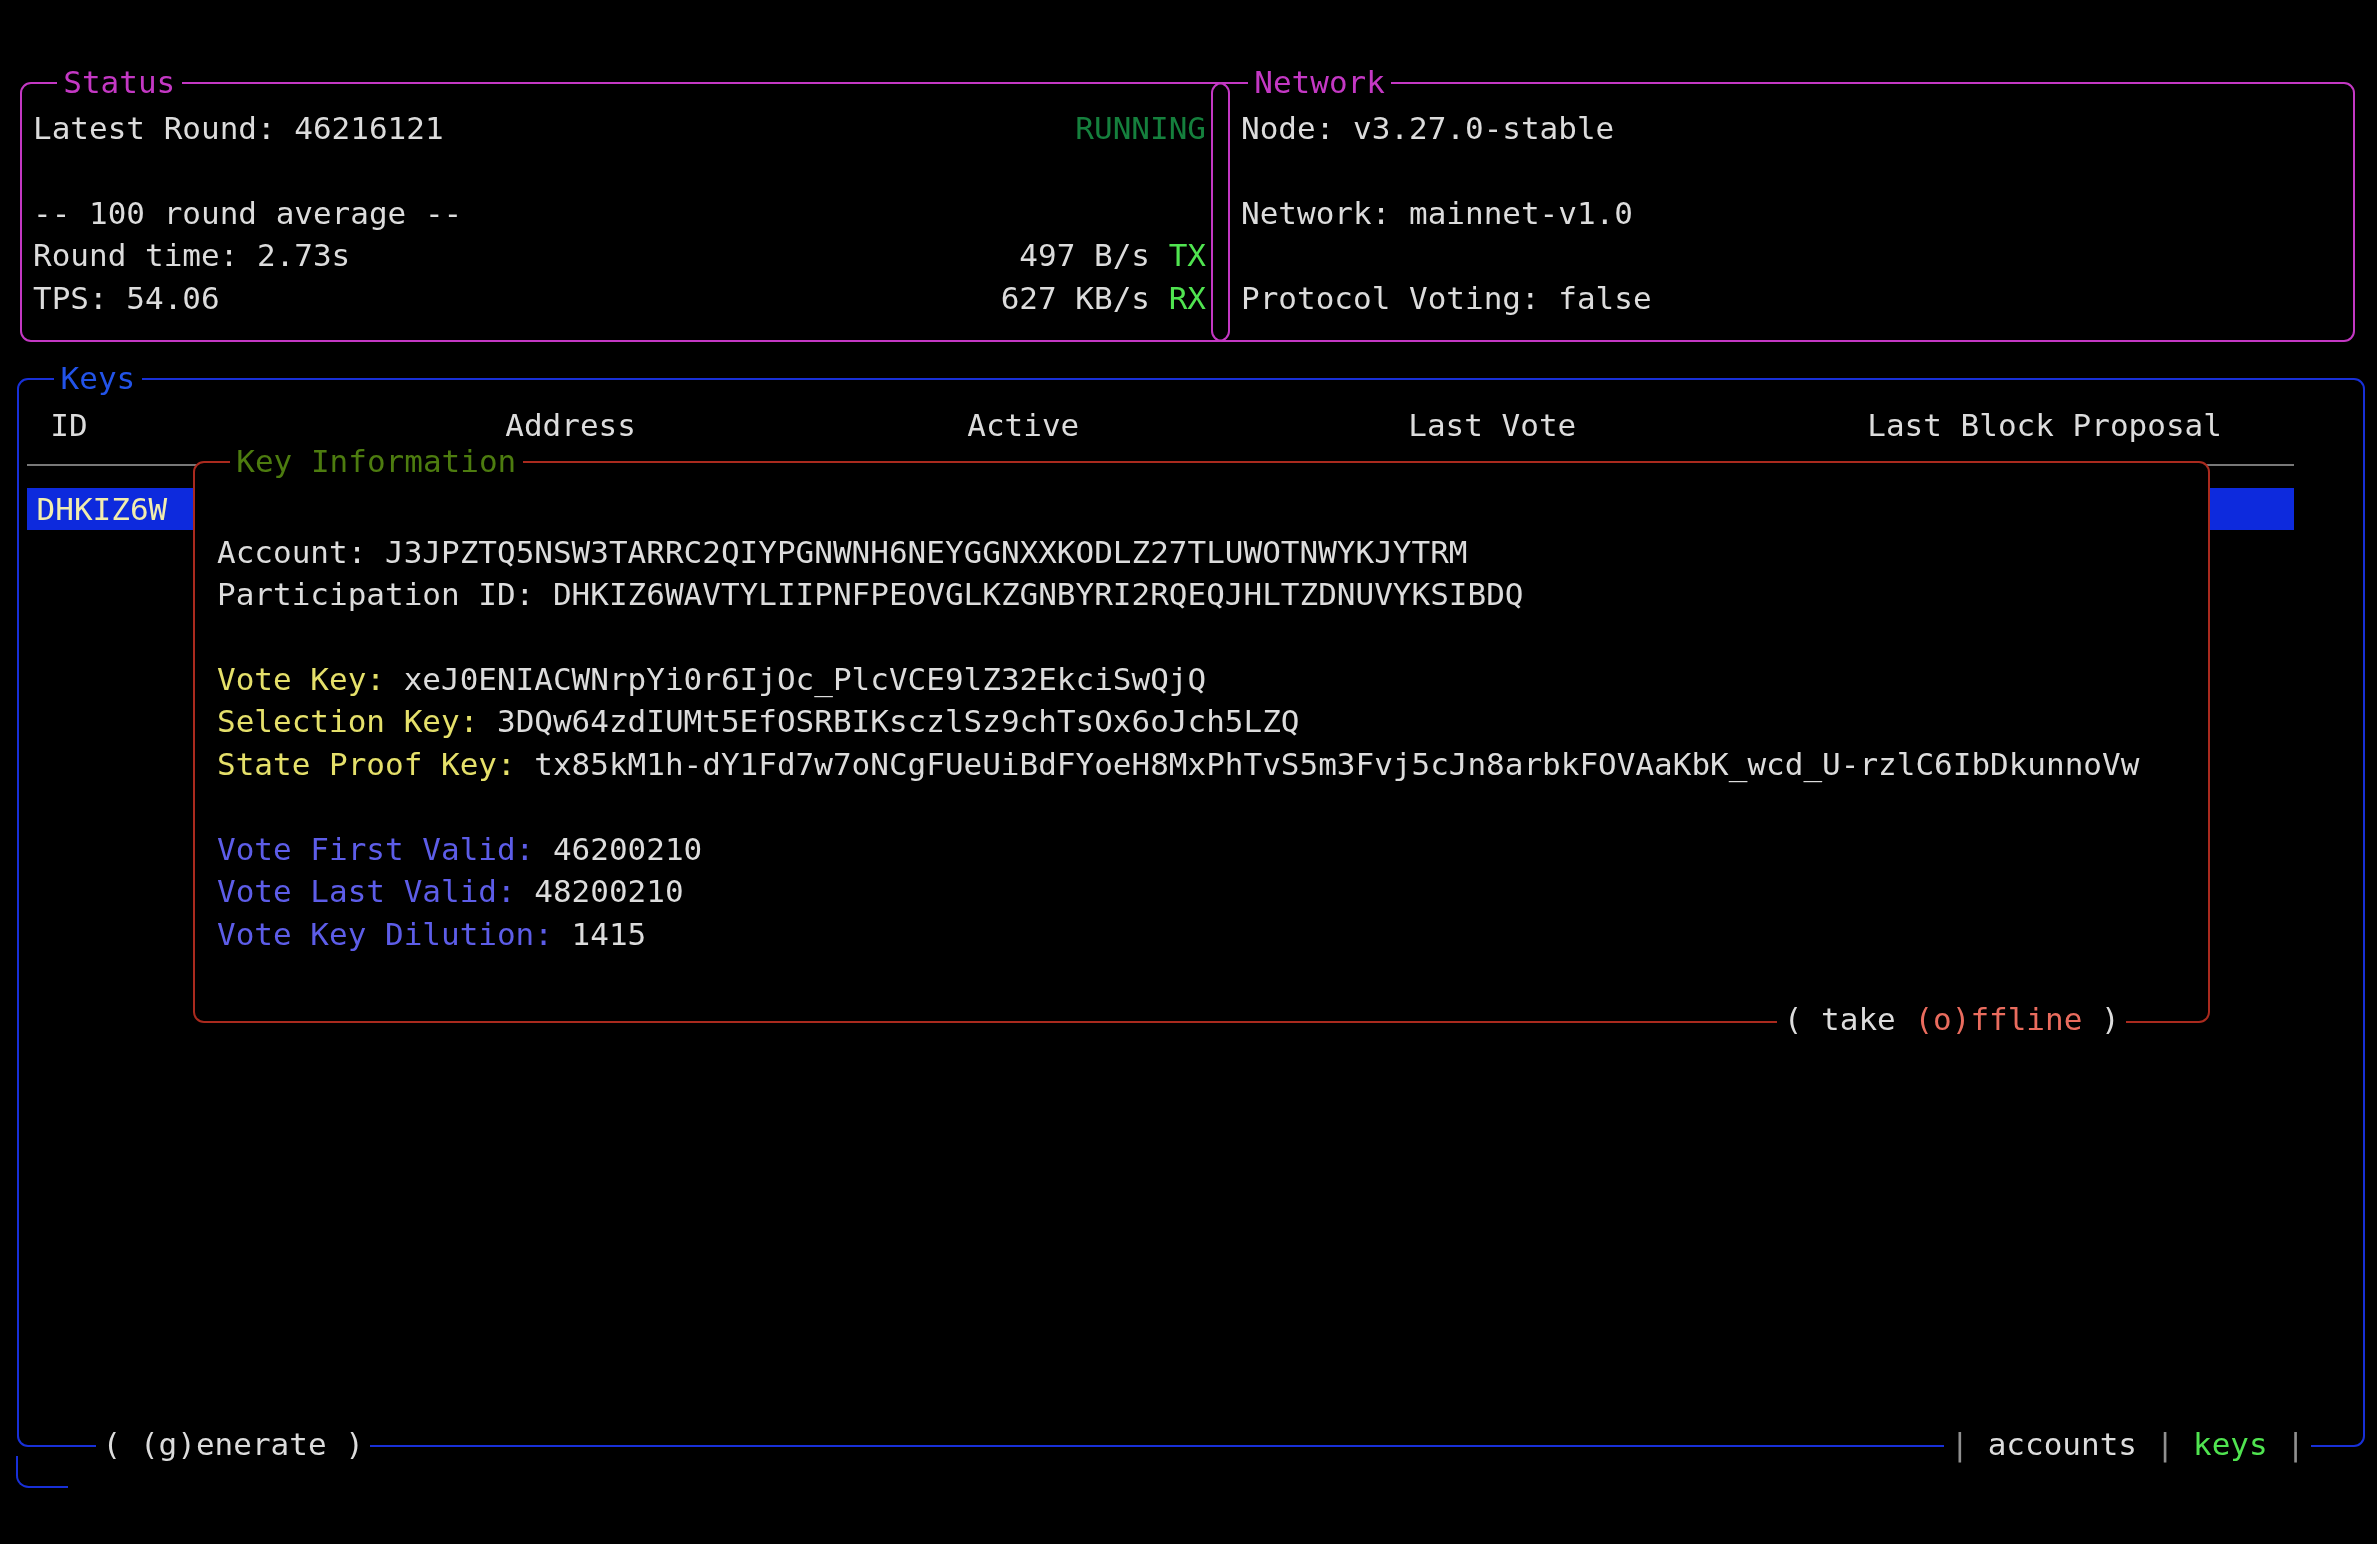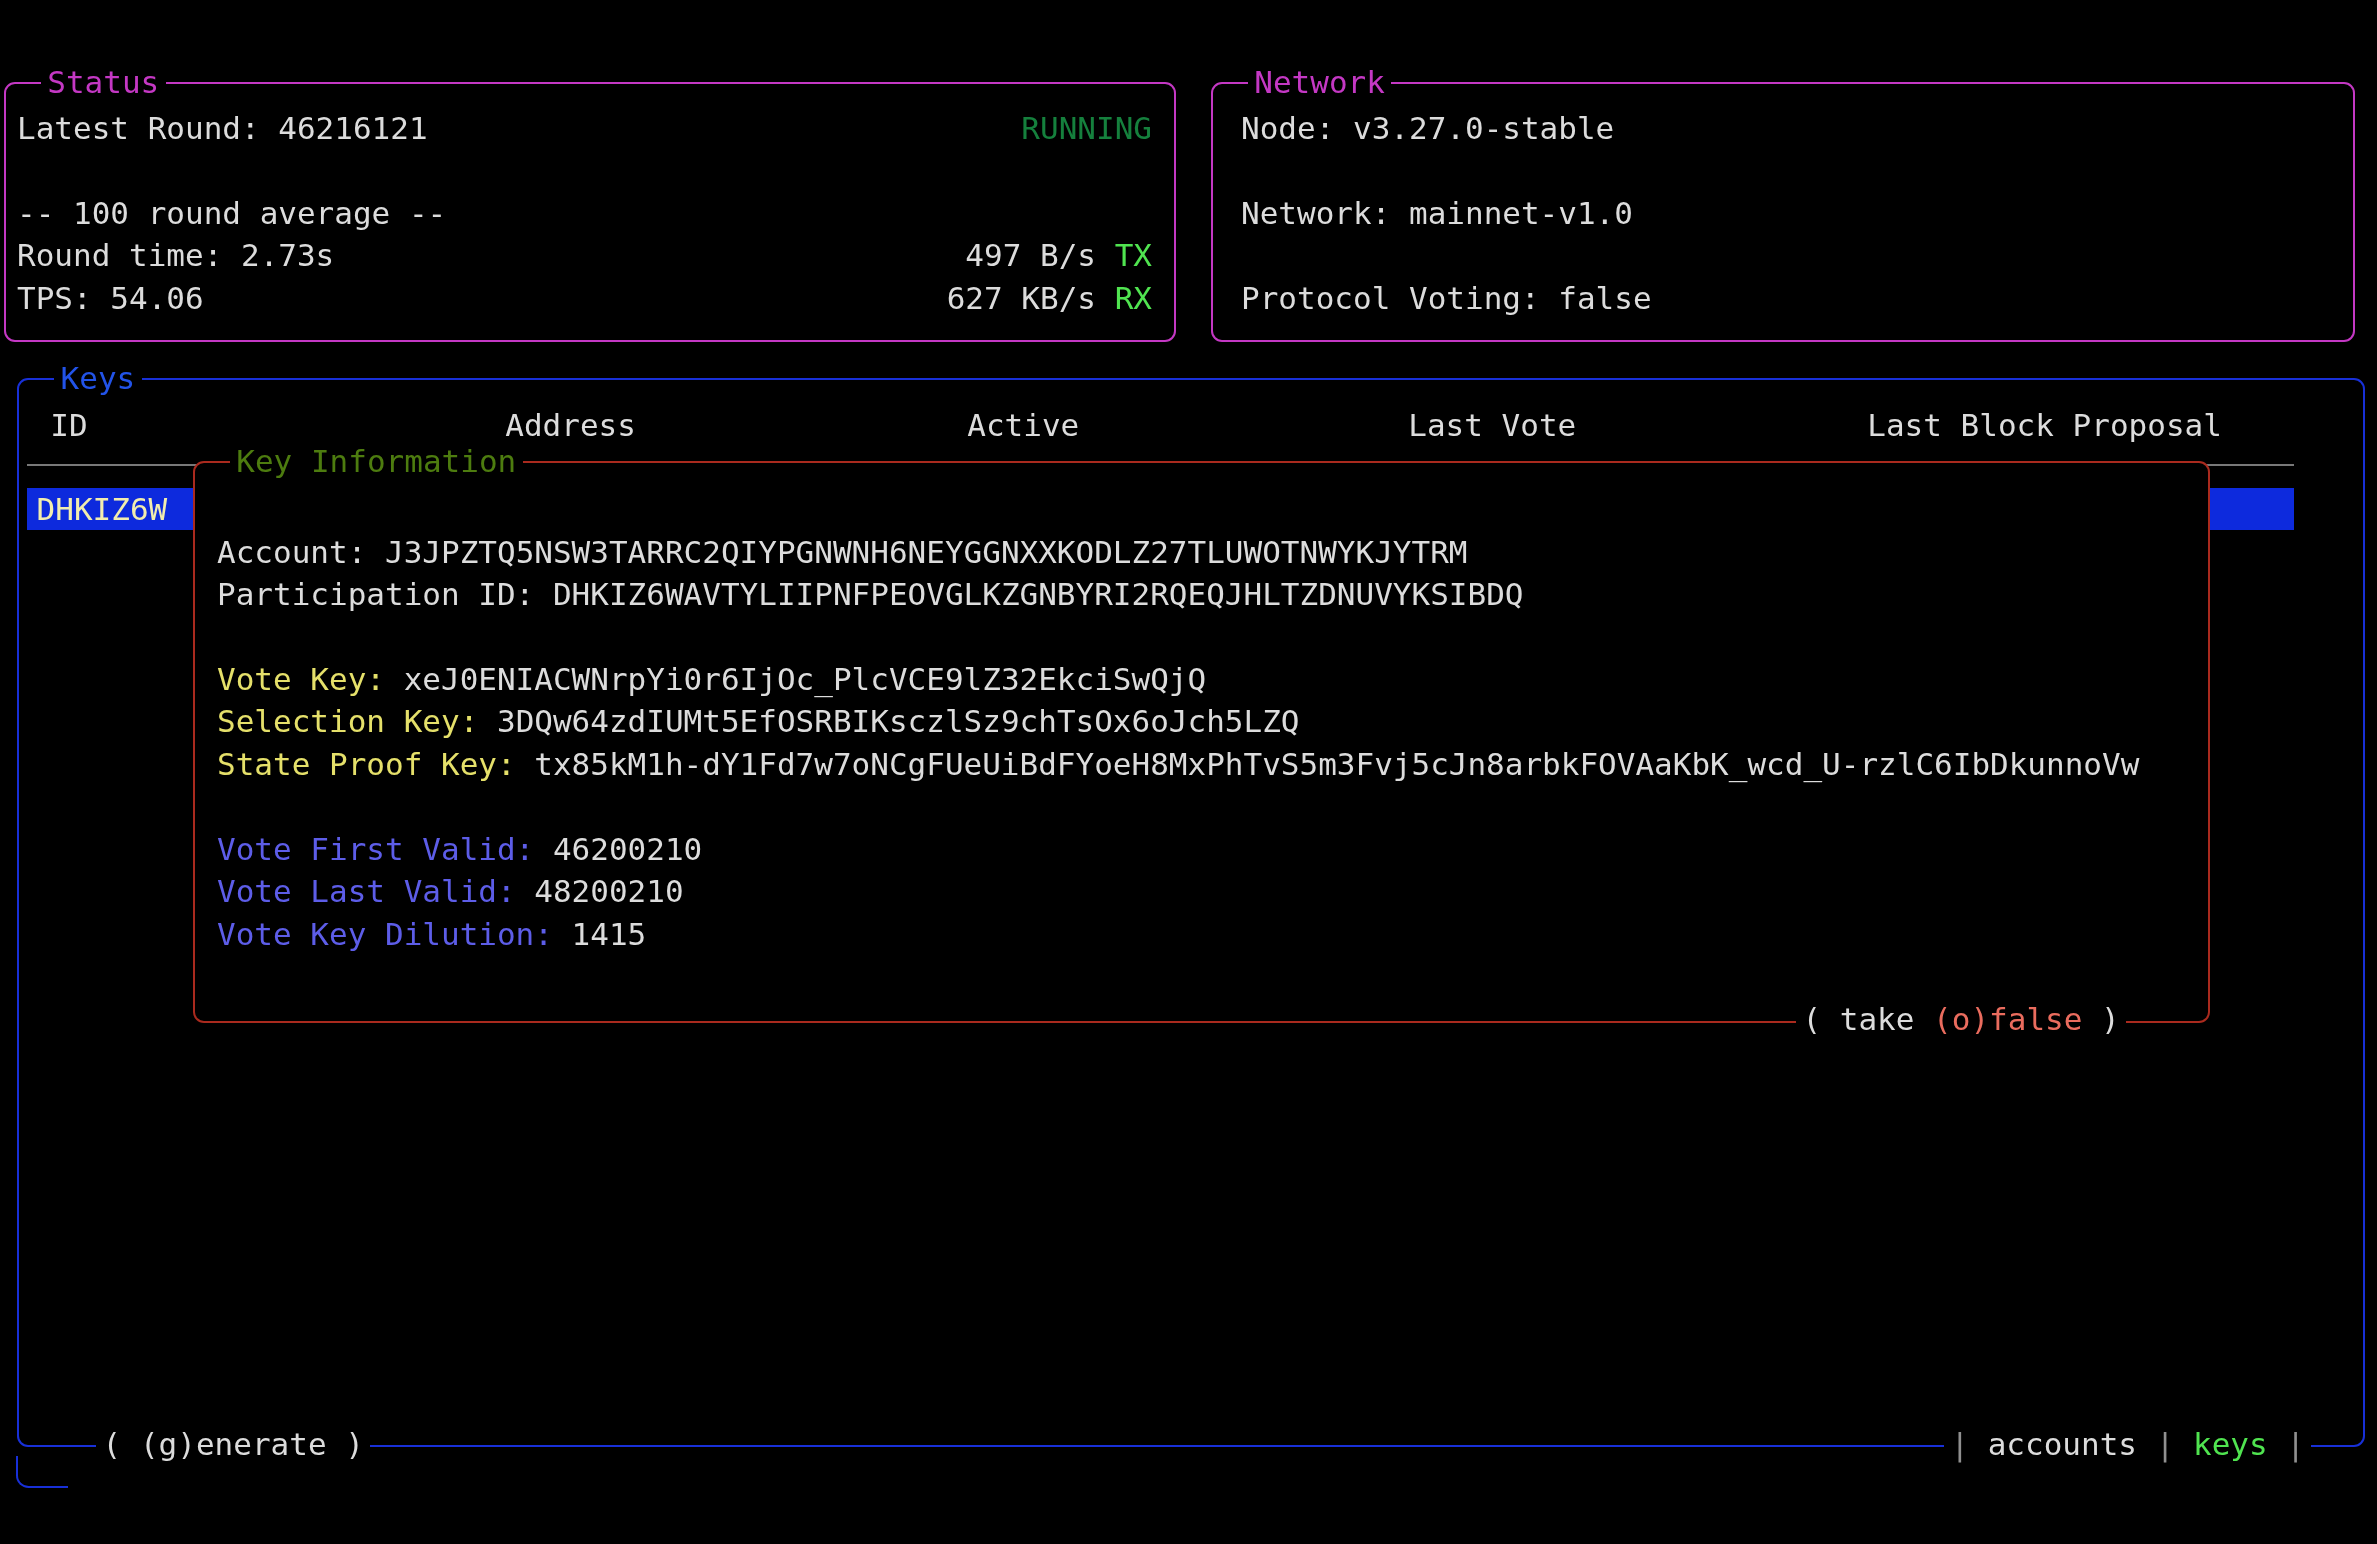--- a/index.html
+++ b/index.html
@@ -9,21 +9,21 @@
     overflow:hidden;
   }
   .box { position:absolute; border:2.4px solid; border-radius:11px; background:transparent; }
   .box-title {
     position:absolute; top:-23px; height:42px; line-height:42px;
     background:#000; padding:0 6.3px; white-space:pre;
   }
   .row { position:absolute; height:42px; line-height:42px; white-space:pre; }
 
   
-  #status-box { left:4px; top:82px; width:1168px; height:256px; border-color:#c438c4; }
+  #status-box { left:20px; top:82px; width:1168px; height:256px; border-color:#c438c4;padding-left:38px; }
   #status-box .box-title { left:35px; color:#c438c4; }
   .st-r1 { top:23px; left:11px; }
   .st-run { top:23px; right:22px; color:#15803d; }
   .st-avg { top:108px; left:11px; }
   .st-rt  { top:150px; left:11px; }
   .st-tx  { top:150px; right:22px; }
   .st-tps { top:193px; left:11px; }
   .st-rx  { top:193px; right:22px; }
 
   
@@ -126,19 +126,19 @@
     <div class="row ki ki-part"><span>Participation ID: </span><span class="val-white">DHKIZ6WAVTYLIIPNFPEOVGLKZGNBYRI2RQEQJHLTZDNUVYKSIBDQ</span></div>
 
     <div class="row ki ki-votekey"><span class="lbl-yellow">Vote Key: </span><span class="val-white">xeJ0ENIACWNrpYi0r6IjOc_PlcVCE9lZ32EkciSwQjQ</span></div>
     <div class="row ki ki-selkey"><span class="lbl-yellow">Selection Key: </span><span class="val-white">3DQw64zdIUMt5EfOSRBIKsczlSz9chTsOx6oJch5LZQ</span></div>
     <div class="row ki ki-spkey"><span class="lbl-yellow">State Proof Key: </span><span class="val-white">tx85kM1h-dY1Fd7w7oNCgFUeUiBdFYoeH8MxPhTvS5m3Fvj5cJn8arbkFOVAaKbK_wcd_U-rzlC6IbDkunnoVw</span></div>
 
     <div class="row ki ki-vfv"><span class="lbl-indigo">Vote First Valid: </span><span class="val-white">46200210</span></div>
     <div class="row ki ki-vlv"><span class="lbl-indigo">Vote Last Valid: </span><span class="val-white">48200210</span></div>
     <div class="row ki ki-vkd"><span class="lbl-indigo">Vote Key Dilution: </span><span class="val-white">1415</span></div>
 
-    <div class="row ki-offline"><span>( take </span><span class="salmon">(o)false</span><span> )</span></div>
+    <div class="row ki-offline"><span>( take </span><span class="salmon">(o)ffline</span><span> )</span></div>
   </div>
 
   <div class="corner-artifact"></div>
 
 </div>
 
 
 </body></html>

